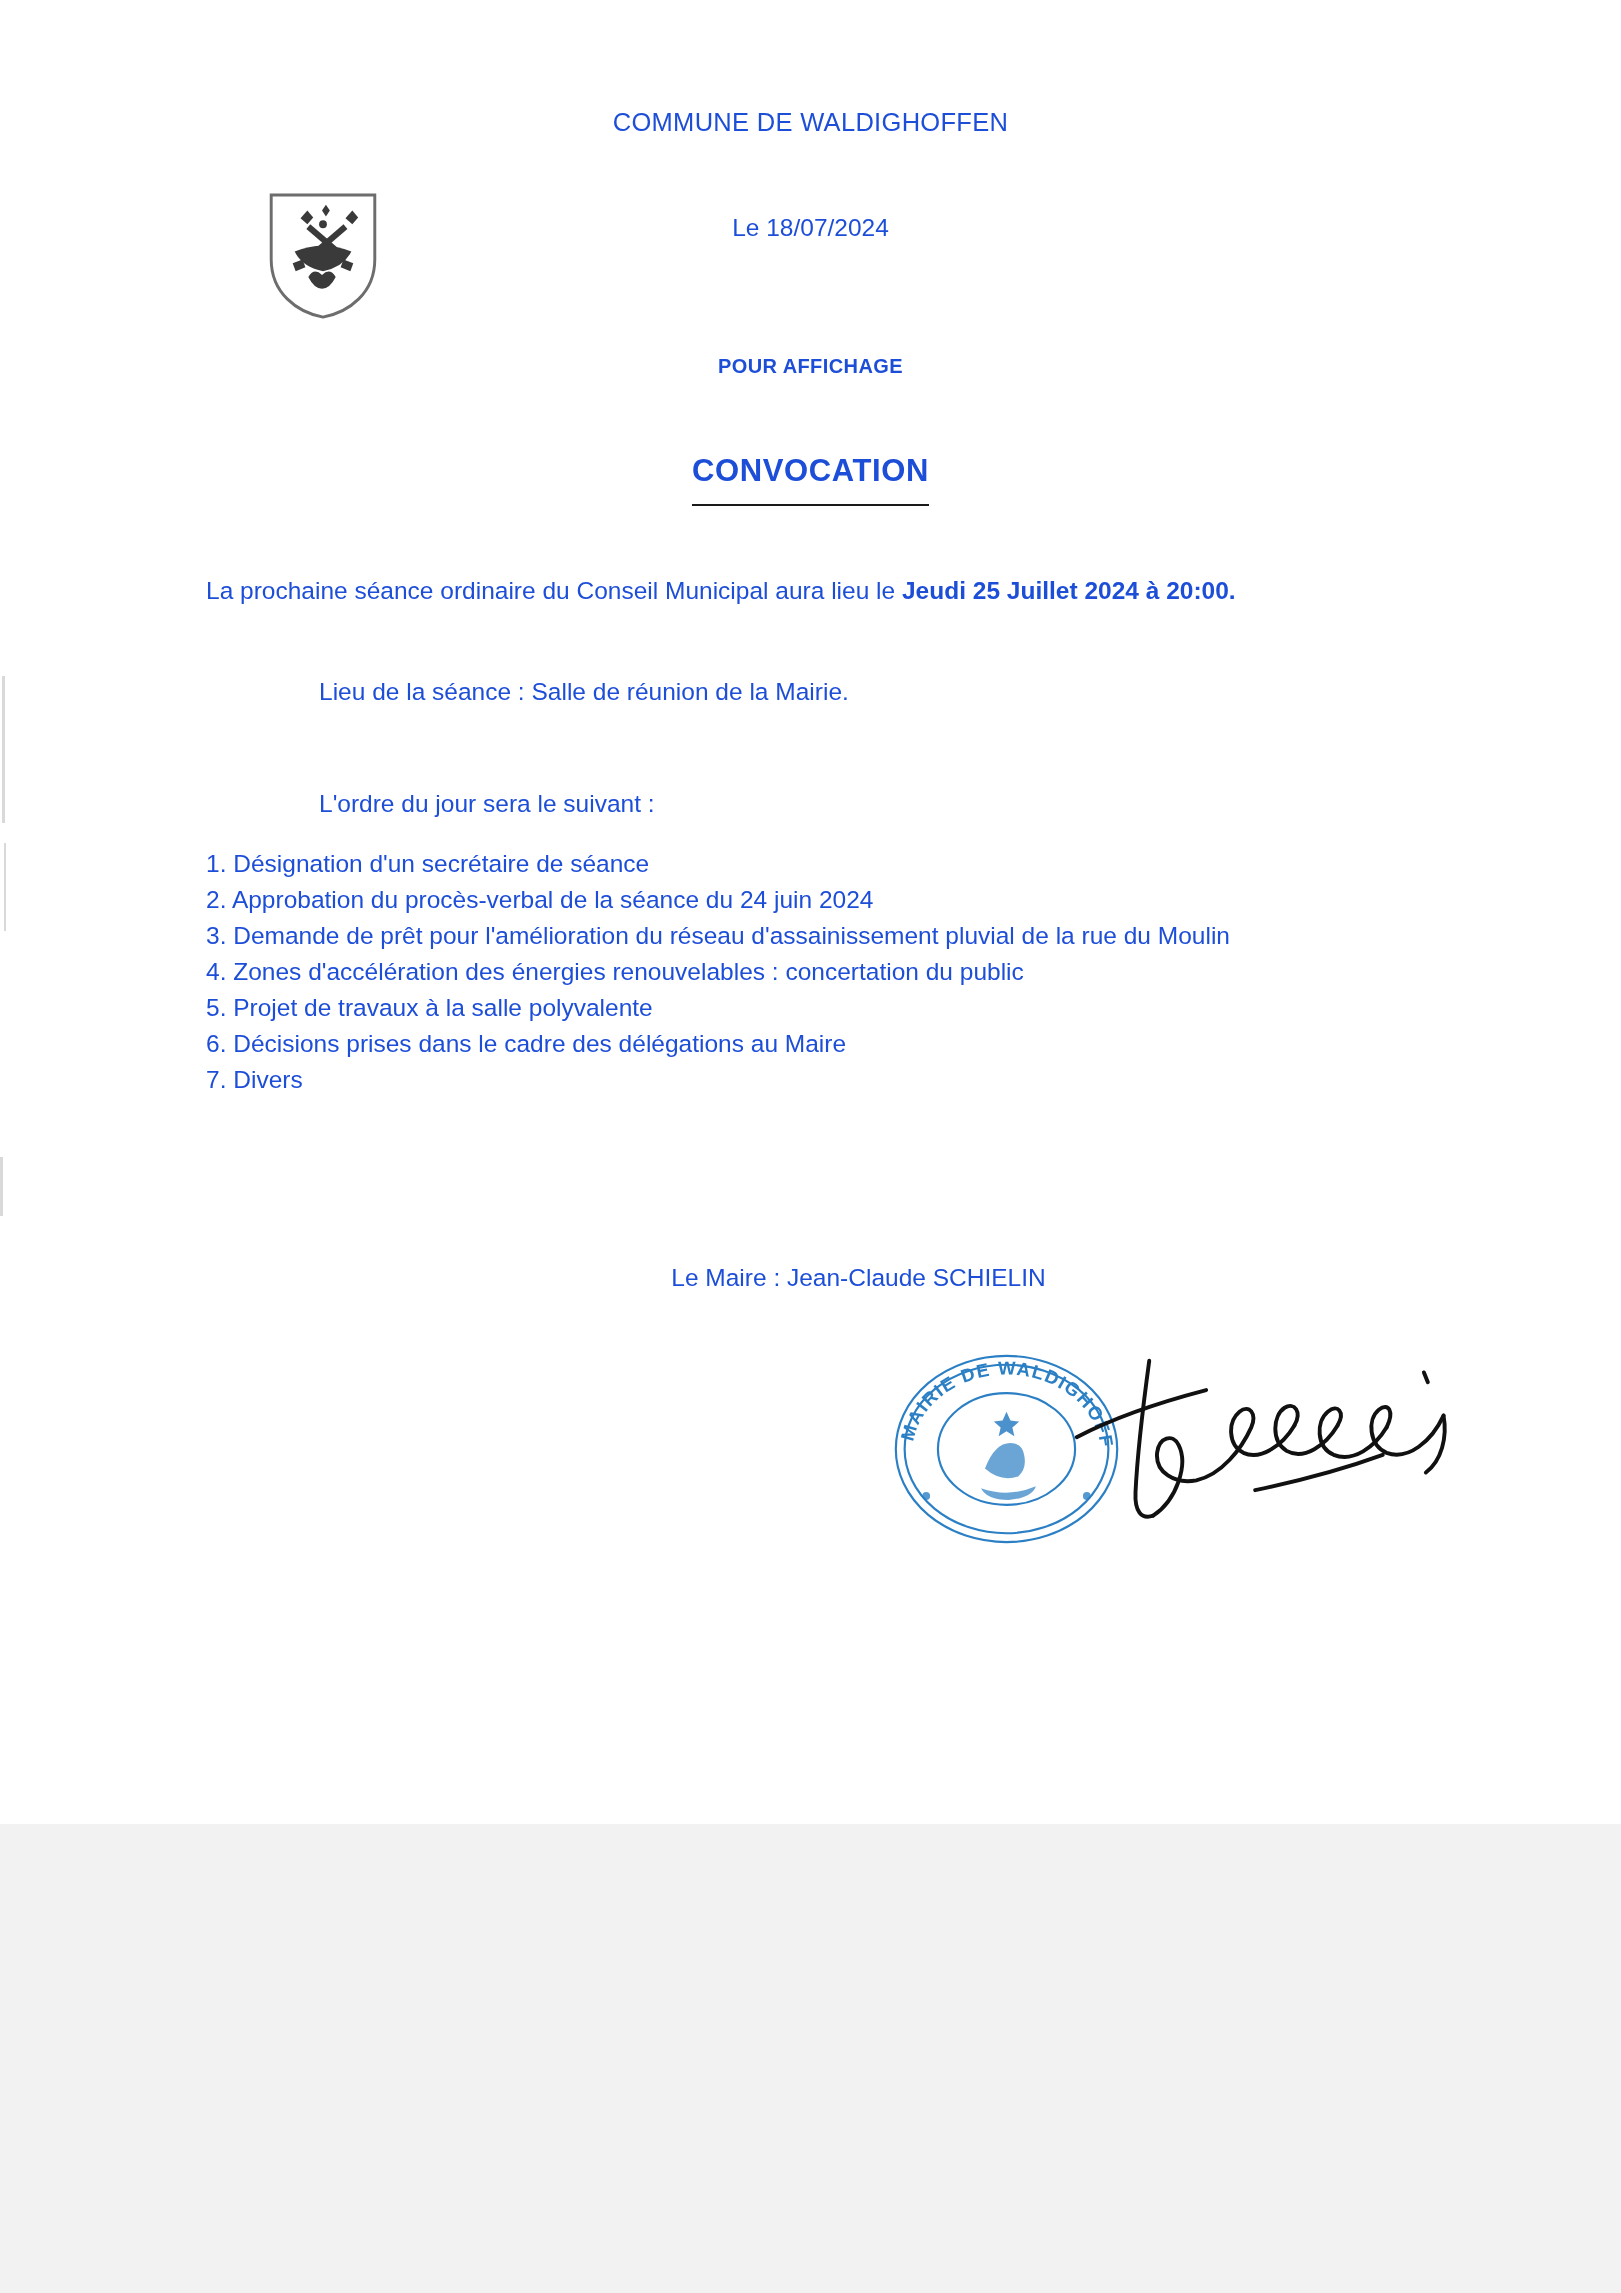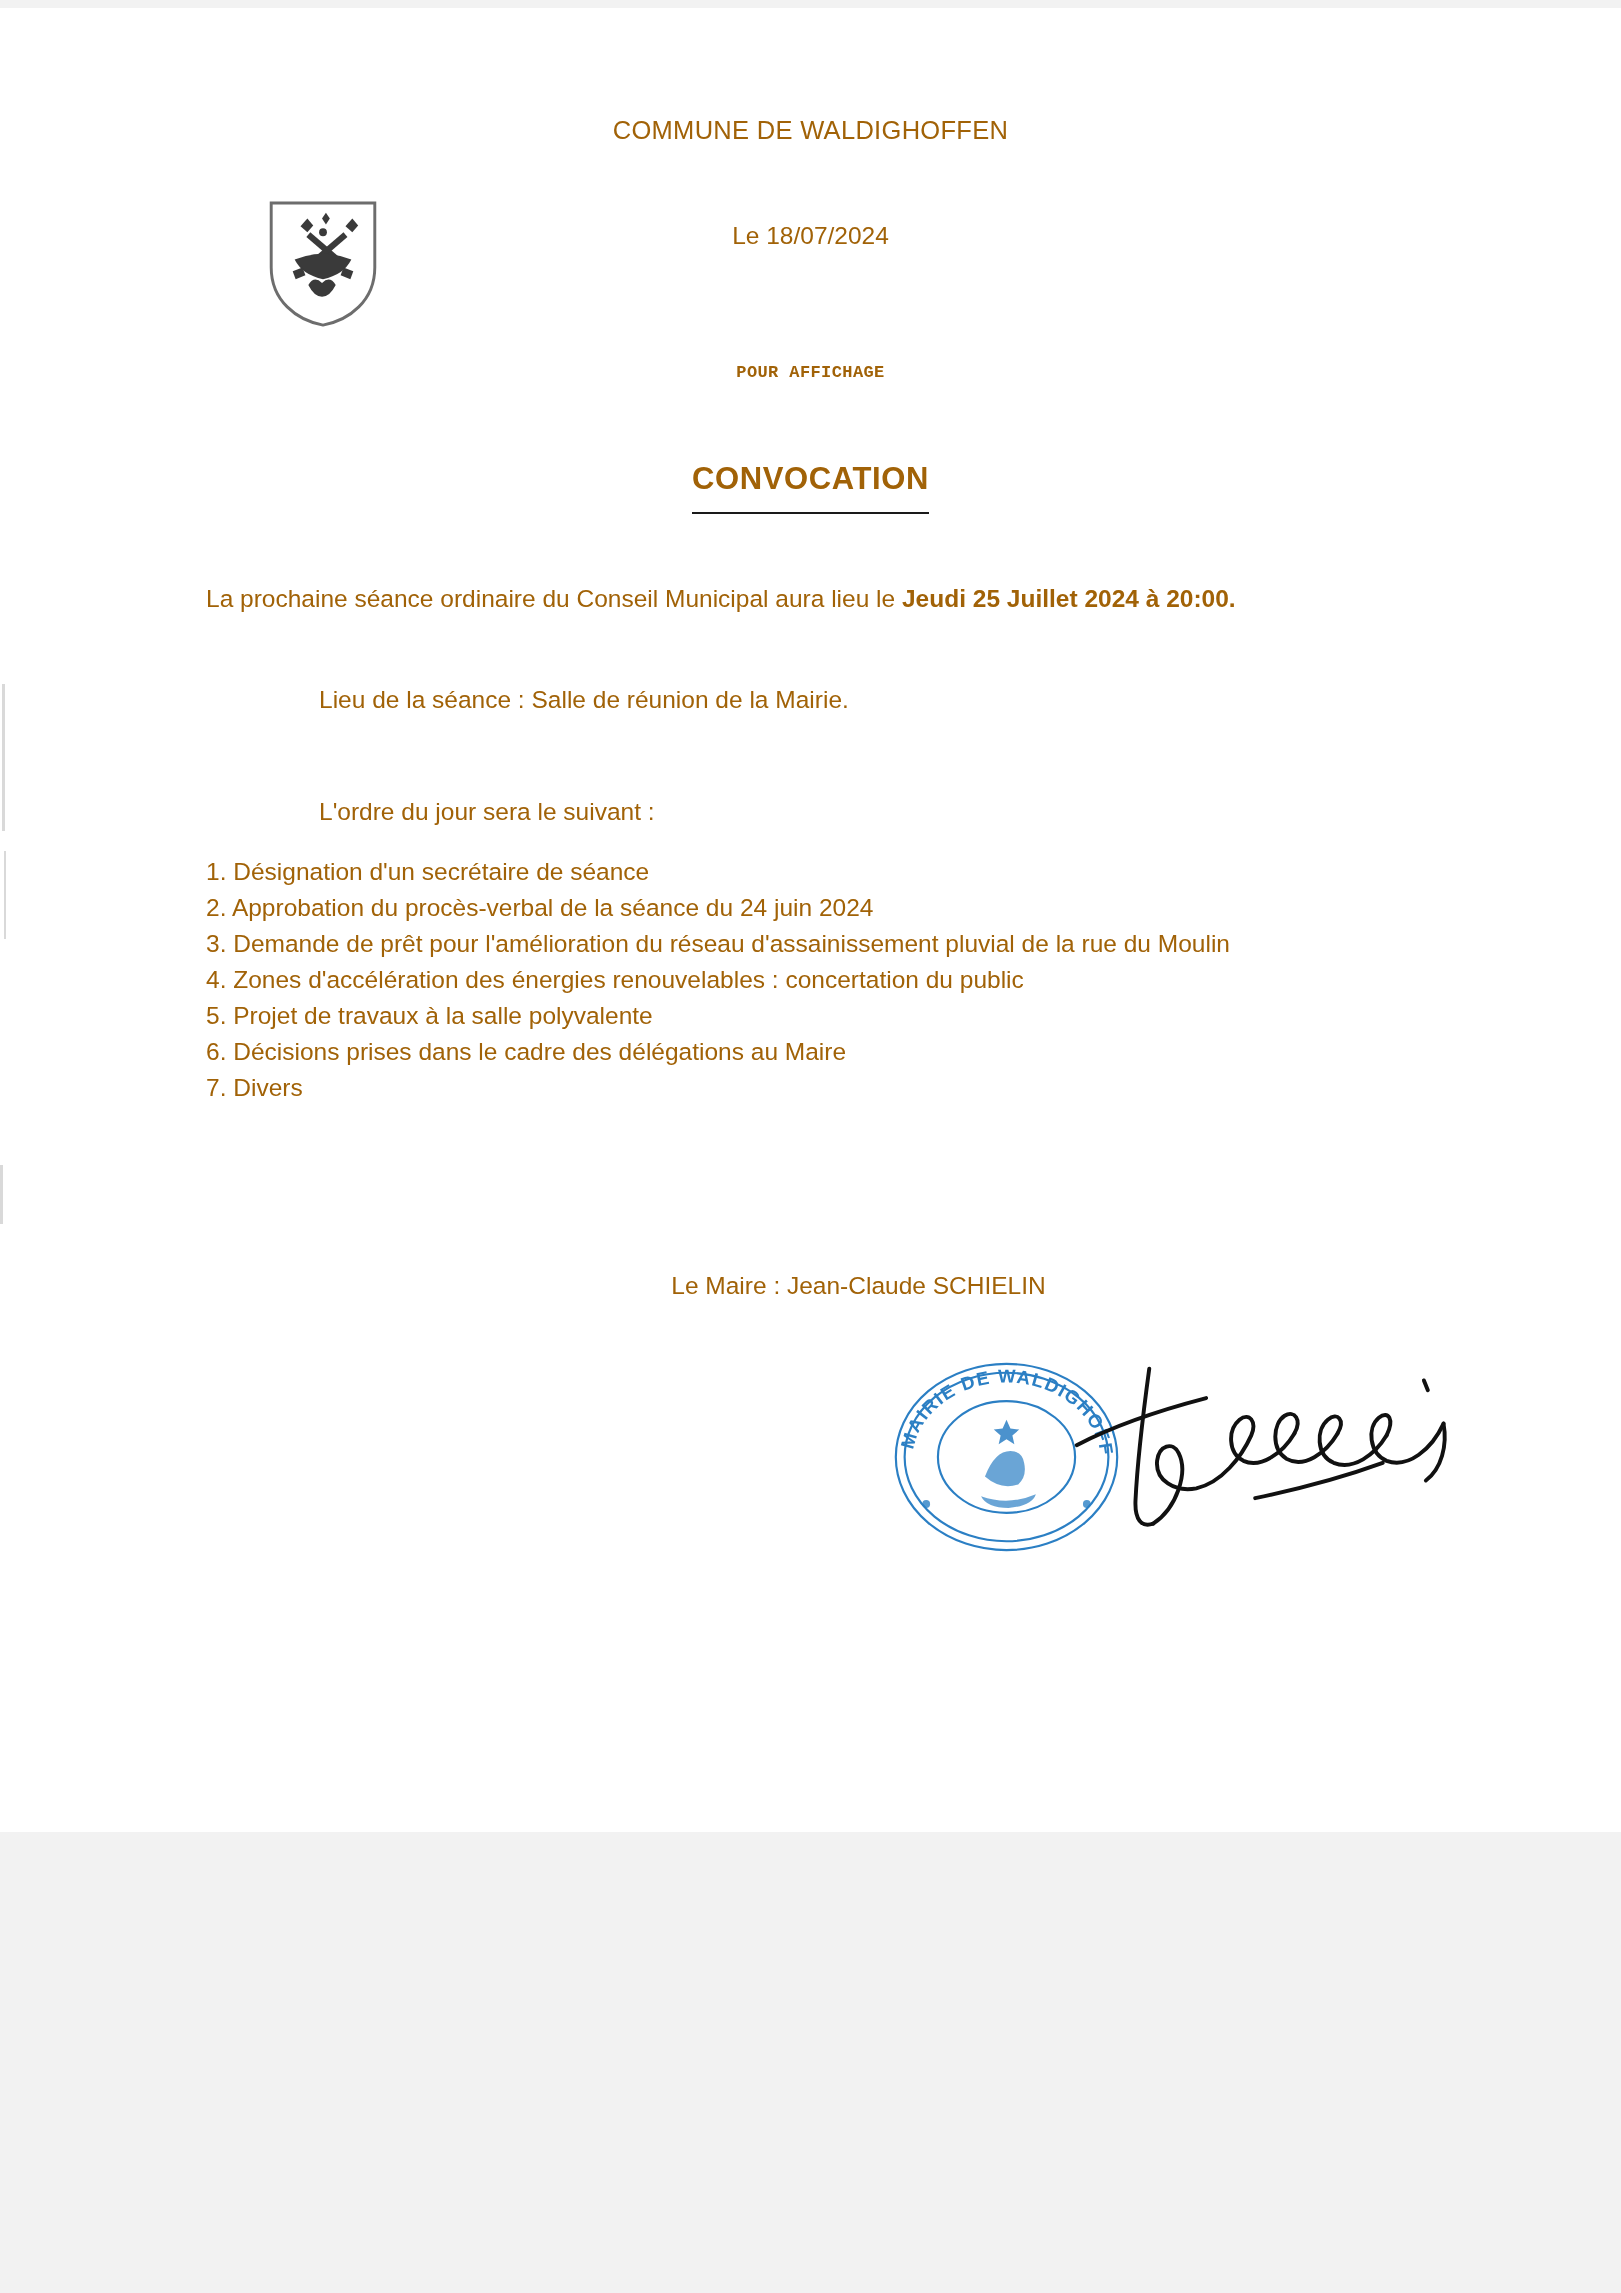--- a/index.html
+++ b/index.html
@@ -5,24 +5,24 @@
   html, body {
     margin: 0;
     padding: 0;
     background: #f2f2f2;
   }
   .page {
     position: relative;
     width: 1621px;
     height: 1824px;
     background: #ffffff;
-    margin: 8px auto;
+    margin: 0 auto;
     overflow: hidden;
     font-family: "Liberation Sans", sans-serif;
-    color: #a16207;
+    color: #1d4ed8;
   }
 
   
   .scan-mark {
     position: absolute;
     background: #d9d9d9;
   }
   .scan-mark.m1 { left: 2px;  top: 676px;  width: 2.9px; height: 147px; }
   .scan-mark.m2 { left: 3.9px;  top: 843px;  width: 2px; height: 88px;  }
   .scan-mark.m3 { left: 0px;  top: 1157px; width: 2.9px; height: 59px;  }
@@ -62,24 +62,23 @@
     text-align: center;
     font-size: 24.5px;
   }
 
   .affichage {
     position: absolute;
     top: 355px;
     left: 0;
     width: 100%;
     text-align: center;
-    font-size: 17px;
+    font-size: 20px;
     font-weight: bold;
     letter-spacing: 0.4px;
-    font-family: Liberation Mono, monospace;
   }
 
   .convocation {
     position: absolute;
     top: 453px;
     left: 0;
     width: 100%;
     text-align: center;
   }
   .convocation span {

